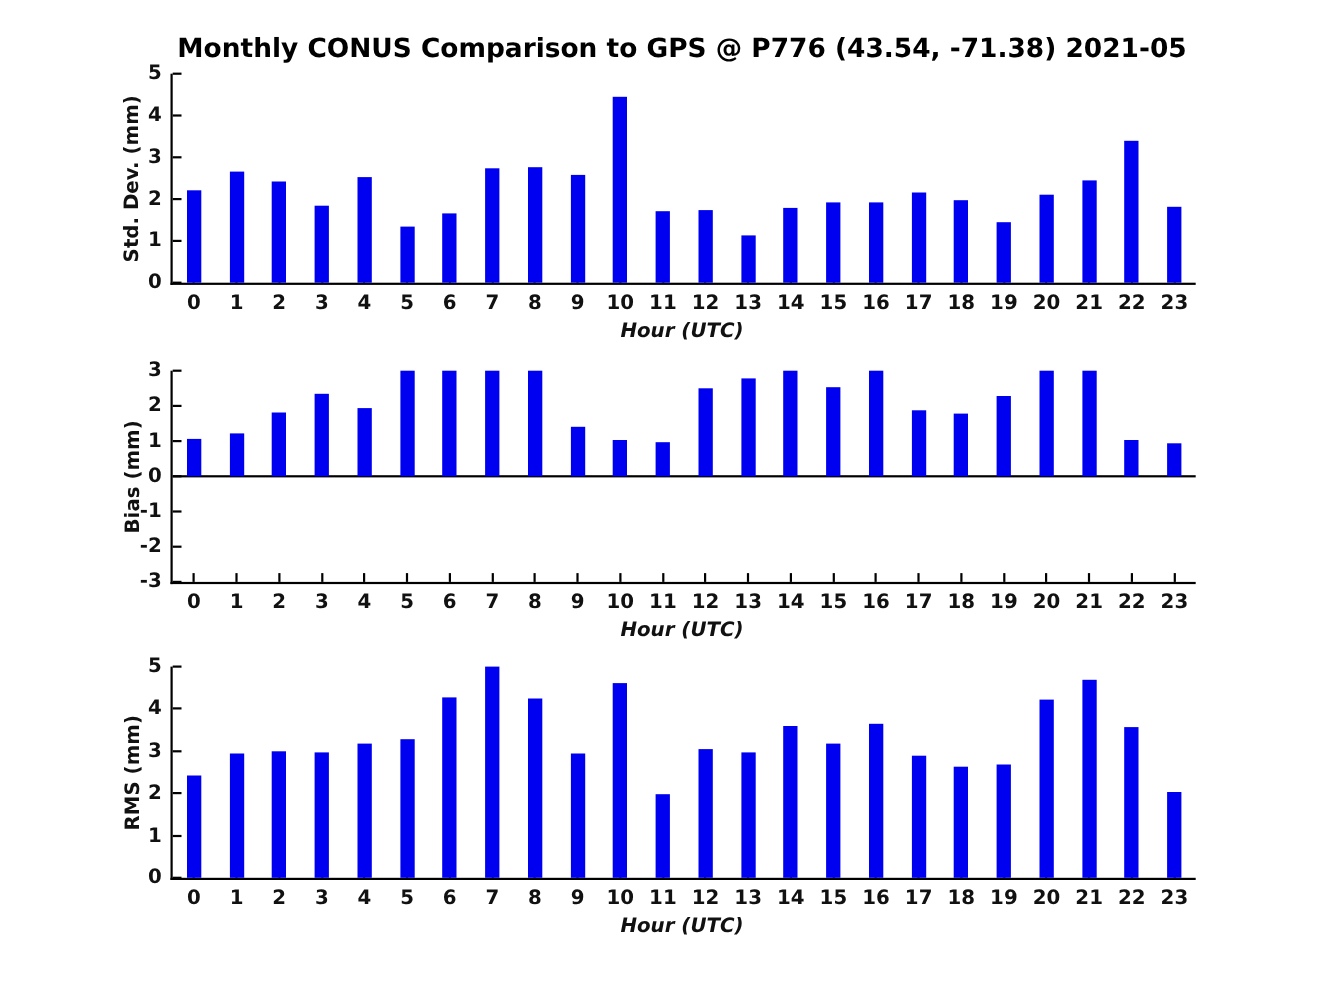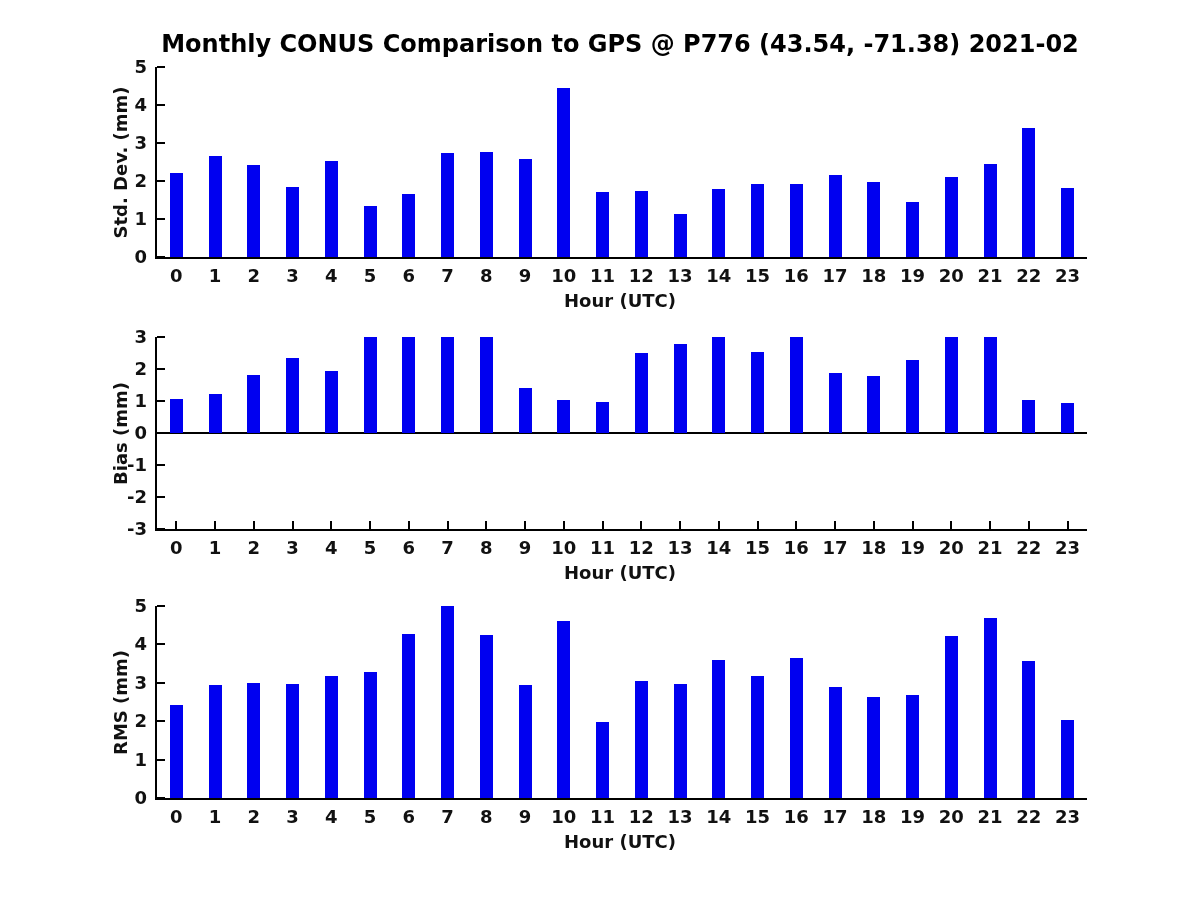--- a/index.html
+++ b/index.html
@@ -23,21 +23,21 @@
     position:absolute; left:120px; width:0; height:0;
     font-size:18px; font-weight:bold; color:#111;
     white-space:nowrap; display:flex; align-items:center; justify-content:center;
   }
   .ylabel > span { transform:rotate(-90deg); transform-origin:center; display:block; }
   .sp1 .ylabel { top:162px; }
   .sp2 .ylabel { top:433px; }
   .sp3 .ylabel { top:702px; }
   .xlabel {
     position:absolute; left:155px; width:930px; text-align:center;
-    font-size:18px; font-weight:bold; color:#111;
+    font-size:18px; font-weight:bold; color:#111;font-style:italic;
   }
   .sp1 .xlabel { top:290px; }
   .sp2 .xlabel { top:562px; }
   .sp3 .xlabel { top:831px; }
   .ytick-mark { position:absolute; left:0; width:8px; height:2px; background:#000; }
   .xtick-mark { position:absolute; bottom:0; width:2px; height:8px; background:#000; }
   .ytick-lab {
     position:absolute; left:-50px; width:40px; text-align:right;
     font-size:18px; font-weight:bold; color:#111; line-height:20px;
   }
@@ -48,21 +48,21 @@
   .bar { position:absolute; width:13px; }
   .zeroline { position:absolute; left:0; width:100%; height:2px; background:#000; }
   .legend { position:absolute; left:1012px; top:65px; display:flex; align-items:center; }
   .legend-swatch { display:block; width:63px; height:47px; }
   .legend-label { margin-left:7px; font-size:14px; font-weight:bold; color:#000; white-space:nowrap; }
 </style>
 </head>
 <body>
 
 <div class="figure">
-  <div class="title">Monthly CONUS Comparison to GPS @ P776 (43.54, -71.38) 2021-02</div>
+  <div class="title">Monthly CONUS Comparison to GPS @ P776 (43.54, -71.38) 2021-05</div>
 
   <div class="subplot sp1">
     <div class="ylabel">
         <span>Std. Dev. (mm)</span>
       </div>
     <div class="plot">
         <div class="ytick-mark" style="top: 189px;"></div>
         <div class="ytick-lab" style="top: 180px;">0</div>
         <div class="ytick-mark" style="top: 151px;"></div>
         <div class="ytick-lab" style="top: 142px;">1</div>

